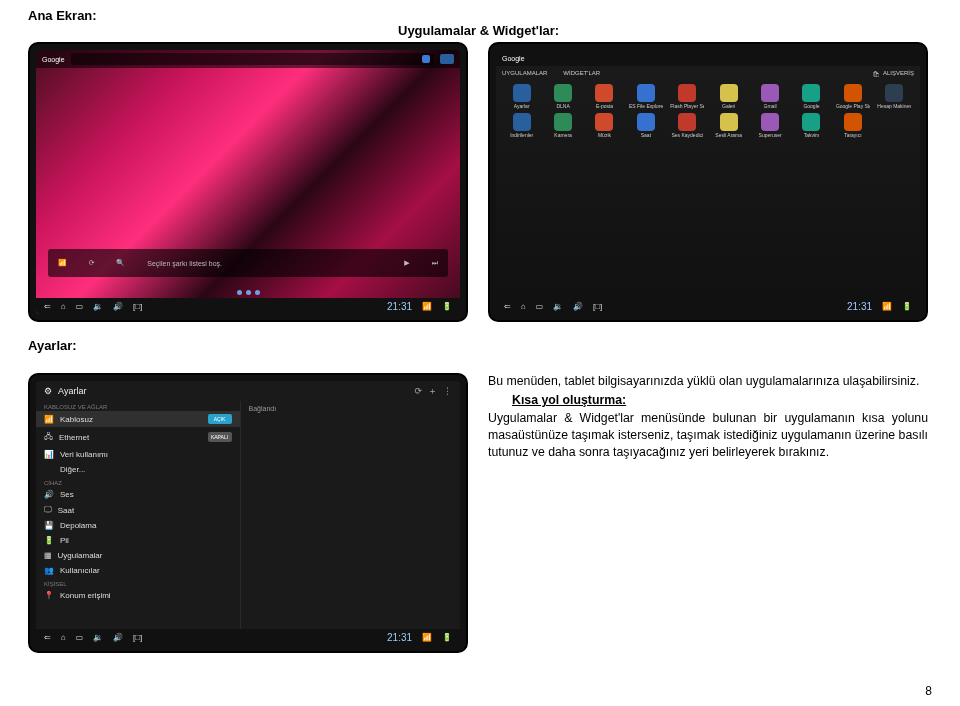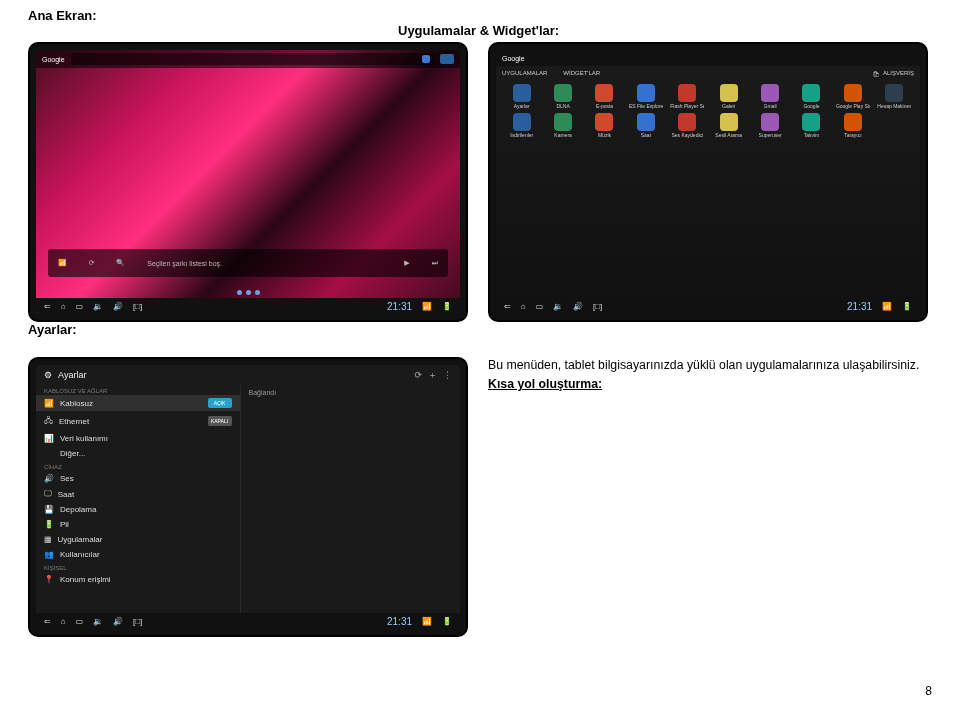--- a/index.html
+++ b/index.html
@@ -7,21 +7,21 @@
     font-family: Verdana, Arial, sans-serif;
     background: #fff;
     color: #000;
     width: 960px;
     height: 706px;
     box-sizing: border-box;
     padding: 8px 28px 0 28px;
   }
   .heading-row { display: flex; font-size: 13px; font-weight: bold; flex-direction: column; }
   .heading-row .h2 { margin-left: 370px; }
-  .heading-sub { font-size: 13px; font-weight: bold; margin-top: 0; }
+  .heading-sub { font-size: 13px; font-weight: bold; margin-top: 16px; }
   .shots-row { display: flex; gap: 20px; margin-top: 4px; }
   .tablet { width: 440px; height: 280px; border-radius: 10px; border: 2px solid #000; background: #111; padding: 6px; box-sizing: border-box; display: flex; flex-direction: column; }
   .tablet-inner { flex:1; display:flex; flex-direction:column; border-radius:4px; overflow:hidden;}
   .wallpaper { background: linear-gradient(135deg,#4b0e20 0%,#c8145a 25%,#ff2e7c 42%,#2b0615 60%,#a50e45 78%,#3a0a1c 100%); }
   .top-dark { height:16px; background:#111; display:flex; align-items:center; font-size:6px; color:#ccc; padding:0 6px; gap:18px; }
   .top-dark .logo { font-size:7px; color:#fff; }
   .appdrawer-dark { flex:1; background:linear-gradient(#1a1a1a,#111); display:flex; flex-direction:column; }
   .drawer-top { height:14px; display:flex; align-items:center; padding:0 6px; font-size:6px; color:#ccc; gap:16px;}
   .drawer-top .spacer{flex:1;}
   .drawer-top .shop{display:flex;align-items:center;gap:3px;}
@@ -55,21 +55,21 @@
   .cat{font-size:6px; color:#7a7a7a; padding:3px 8px 1px 8px;}
   .row{display:flex; align-items:center; gap:6px; padding:3px 8px; font-size:8px; color:#ddd;}
   .row .rsp{flex:1;}
   .toggle{width:24px;height:10px;border-radius:2px;font-size:5px;color:#fff;display:flex;align-items:center;justify-content:center;}
   .tg-on{background:#29a3cc;} .tg-off{background:#555;}
   .row.sel{background:#303030;}
   
   .right-col{display:flex; gap:20px; margin-top:20px;}
   .body-text{width:440px; font-size:12.3px; line-height:1.36; text-align:justify;}
   .body-text p{margin:0 0 2px 0;}
-  .body-text .ul{text-decoration:underline; font-weight:bold;}
+  .body-text .ul{text-decoration:underline; font-weight:bold;margin-left:24px;}
   .inline-icon{display:inline-block;width:22px;height:14px;vertical-align:-2px;background:#d04a4a;border-radius:2px;position:relative;}
   .inline-icon::before,.inline-icon::after{content:"";position:absolute;background:#fff;width:3px;height:3px;top:3px;}
   .inline-icon::before{left:4px; box-shadow:5px 0 #fff,10px 0 #fff;}
   .inline-icon::after{top:8px;left:4px; box-shadow:5px 0 #fff,10px 0 #fff;}
   .page-num{position:absolute; right:28px; bottom:8px; font-size:12px;}
   
   .c1{background:#2a5f9e;} .c2{background:#2e8b57;} .c3{background:#cf4a2c;} .c4{background:#3572d0;}
   .c5{background:#c0392b;} .c6{background:#d6c14d;} .c7{background:#9b59b6;} .c8{background:#16a085;}
   .c9{background:#d35400;} .c10{background:#2c3e50;}
 </style>
@@ -318,16 +318,17 @@
         <span class="clock">21:31</span>
         <span>📶</span>
         <span>🔋</span>
       </div>
     </div>
   </div>
 
   <div class="body-text">
     <p>Bu menüden, tablet bilgisayarınızda yüklü olan uygulamalarınıza ulaşabilirsiniz.</p>
     <p><span class="ul">Kısa yol oluşturma:</span></p>
+    <p>Uygulamalar &amp; Widget'lar menüsünde bulunan bir uygulamanın kısa yolunu masaüstünüze taşımak isterseniz, taşımak istediğiniz uygulamanın üzerine basılı tutunuz ve daha sonra taşıyacağınız yeri belirleyerek bırakınız.</p>
   </div>
 </div>
 
 <div class="page-num">8</div>
 
 </body></html>

